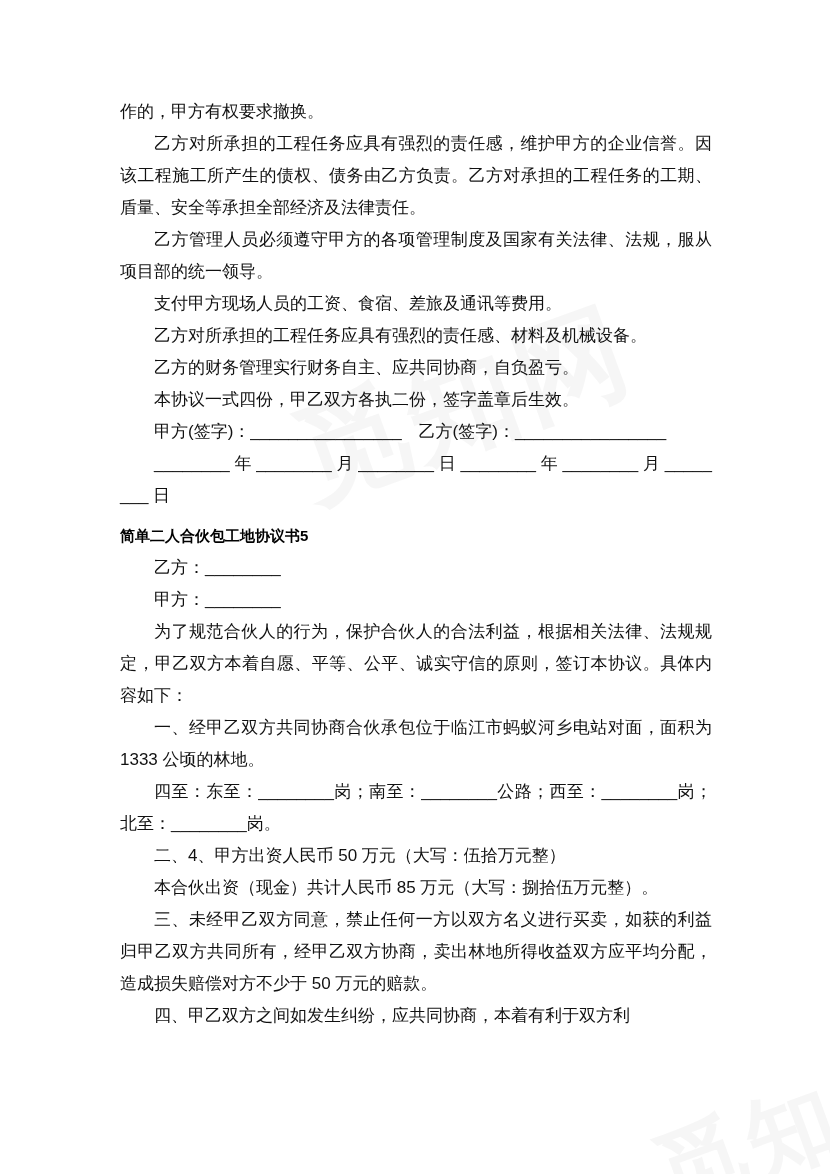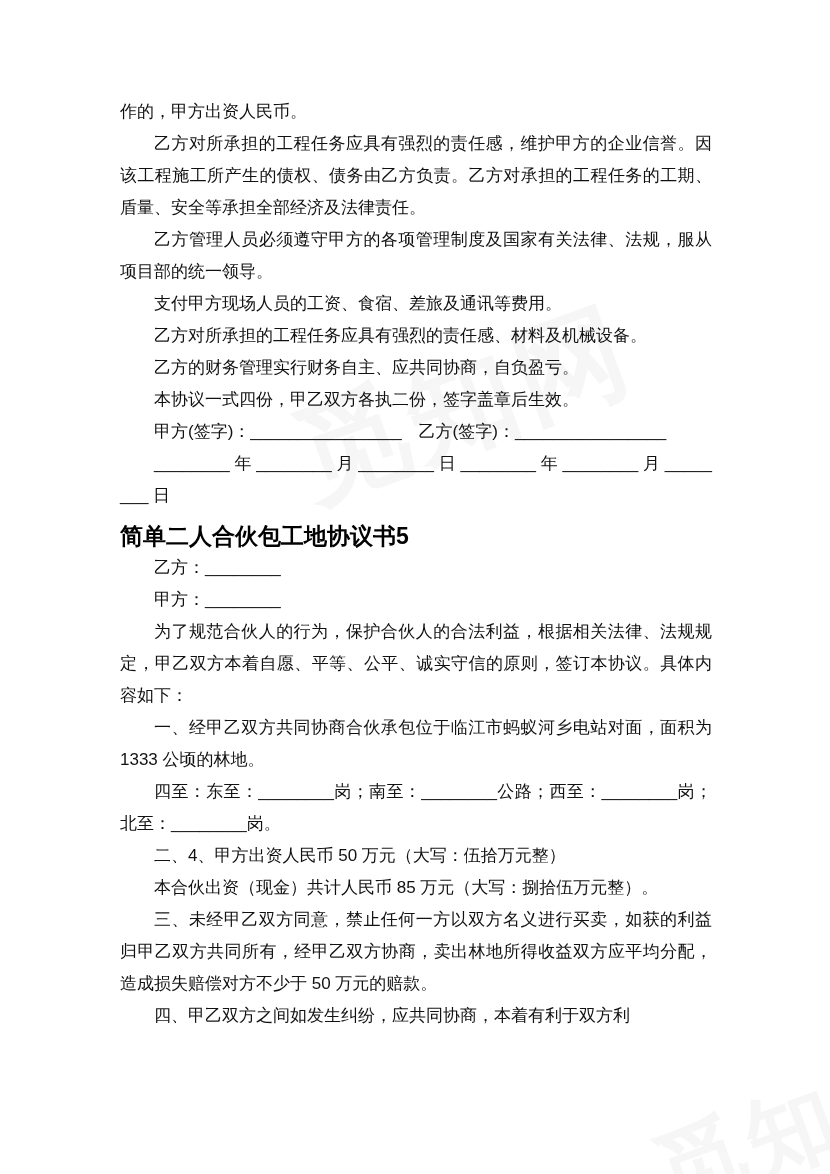--- a/index.html
+++ b/index.html
@@ -27,21 +27,21 @@
     margin: 0;
     text-align: justify;
     word-break: break-all;
   }
   .para.indent {
     text-indent: 34px;
   }
   .heading {
     margin: 8px 0 0 0;
     font-weight: bold;
-    font-size: 23px;
+    font-size: 15px;
     line-height: 32px;
     color: #000000;
   }
   .watermark {
     position: absolute;
     color: #888888;
     opacity: 0.07;
     pointer-events: none;
     user-select: none;
     transform: rotate(-20deg);
@@ -60,21 +60,21 @@
     font-size: 90px;
   }
 </style>
 </head>
 <body>
 
 <div class="watermark" id="wm-center">觅知网</div>
 <div class="watermark" id="wm-bottom">觅知网</div>
 
 <div class="page">
-  <p class="para">作的，甲方出资人民币。</p>
+  <p class="para">作的，甲方有权要求撤换。</p>
   <p class="para indent">乙方对所承担的工程任务应具有强烈的责任感，维护甲方的企业信誉。因该工程施工所产生的债权、债务由乙方负责。乙方对承担的工程任务的工期、盾量、安全等承担全部经济及法律责任。</p>
   <p class="para indent">乙方管理人员必须遵守甲方的各项管理制度及国家有关法律、法规，服从项目部的统一领导。</p>
   <p class="para indent">支付甲方现场人员的工资、食宿、差旅及通讯等费用。</p>
   <p class="para indent">乙方对所承担的工程任务应具有强烈的责任感、材料及机械设备。</p>
   <p class="para indent">乙方的财务管理实行财务自主、应共同协商，自负盈亏。</p>
   <p class="para indent">本协议一式四份，甲乙双方各执二份，签字盖章后生效。</p>
   <p class="para indent">甲方(签字)：________________　乙方(签字)：________________</p>
   <p class="para indent">________ 年 ________ 月 ________ 日 ________ 年 ________ 月 ________ 日</p>
   <h2 class="heading">简单二人合伙包工地协议书5</h2>
   <p class="para indent">乙方：________</p>

